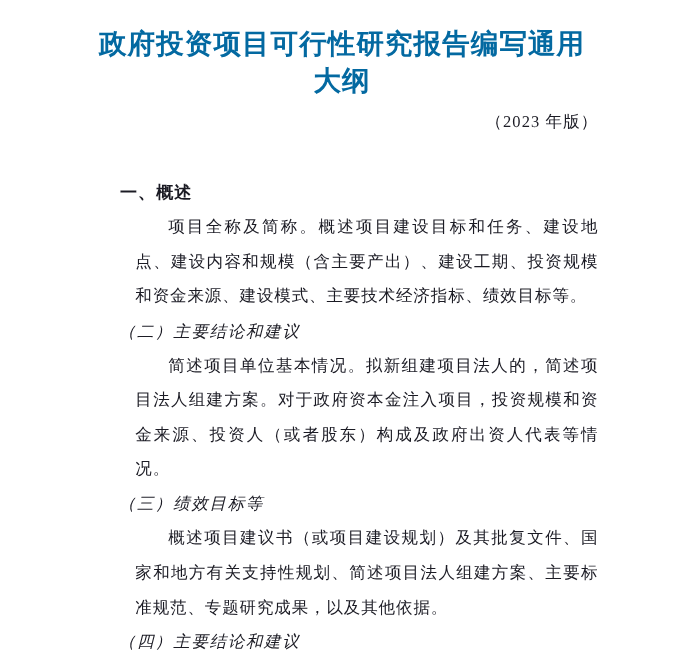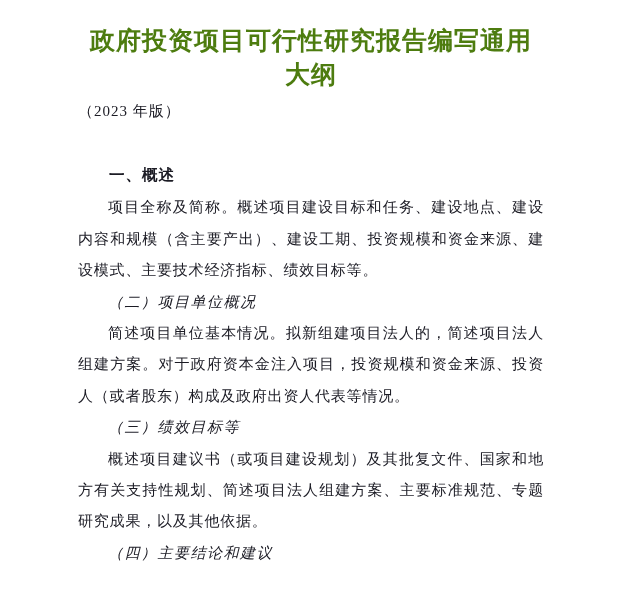--- a/index.html
+++ b/index.html
@@ -25,21 +25,21 @@
     font-weight: bold;
     line-height: 34px;
     text-align: center;
     letter-spacing: 1px;
     color: #000000;
   }
   .doc-subtitle {
     margin-top: 8px;
     font-size: 15px;
     line-height: 22px;
-    text-align: left;
+    text-align: right;
     letter-spacing: 1px;
   }
   .doc-body {
     margin-top: 39px;
     font-size: 15px;
     line-height: 31.4px;
   }
   .doc-body p {
     margin: 0;
     text-indent: 2em;
@@ -55,32 +55,33 @@
   .doc-body p.sub {
     font-style: italic;
     letter-spacing: 1.5px;
   }
   
   .doc-body p.para {
     text-align: justify;
     text-justify: inter-character;
     letter-spacing: 0.8px;
     word-break: break-all;
+    margin-left: 45px;
   }
 </style>
 </head>
 <body>
 
 <div class="page" style="--bg: #ffffff; --ink: #1b1b24;">
   <div class="inner">
-    <h1 class="doc-title" style="color: #4d7c0f;">政府投资项目可行性研究报告编写通用大纲</h1>
+    <h1 class="doc-title" style="color: #0369a1;">政府投资项目可行性研究报告编写通用大纲</h1>
     <div class="doc-subtitle">（2023 年版）</div>
     <div class="doc-body">
         <p class="chapter">一、概述</p>
         <p class="para">项目全称及简称。概述项目建设目标和任务、建设地点、建设内容和规模（含主要产出）、建设工期、投资规模和资金来源、建设模式、主要技术经济指标、绩效目标等。</p>
-        <p class="sub">（二）项目单位概况</p>
+        <p class="sub">（二）主要结论和建议</p>
         <p class="para">简述项目单位基本情况。拟新组建项目法人的，简述项目法人组建方案。对于政府资本金注入项目，投资规模和资金来源、投资人（或者股东）构成及政府出资人代表等情况。</p>
         <p class="sub">（三）绩效目标等</p>
         <p class="para">概述项目建议书（或项目建设规划）及其批复文件、国家和地方有关支持性规划、简述项目法人组建方案、主要标准规范、专题研究成果，以及其他依据。</p>
         <p class="sub">（四）主要结论和建议</p>
       </div>
   </div>
 </div>
 
 </body></html>

